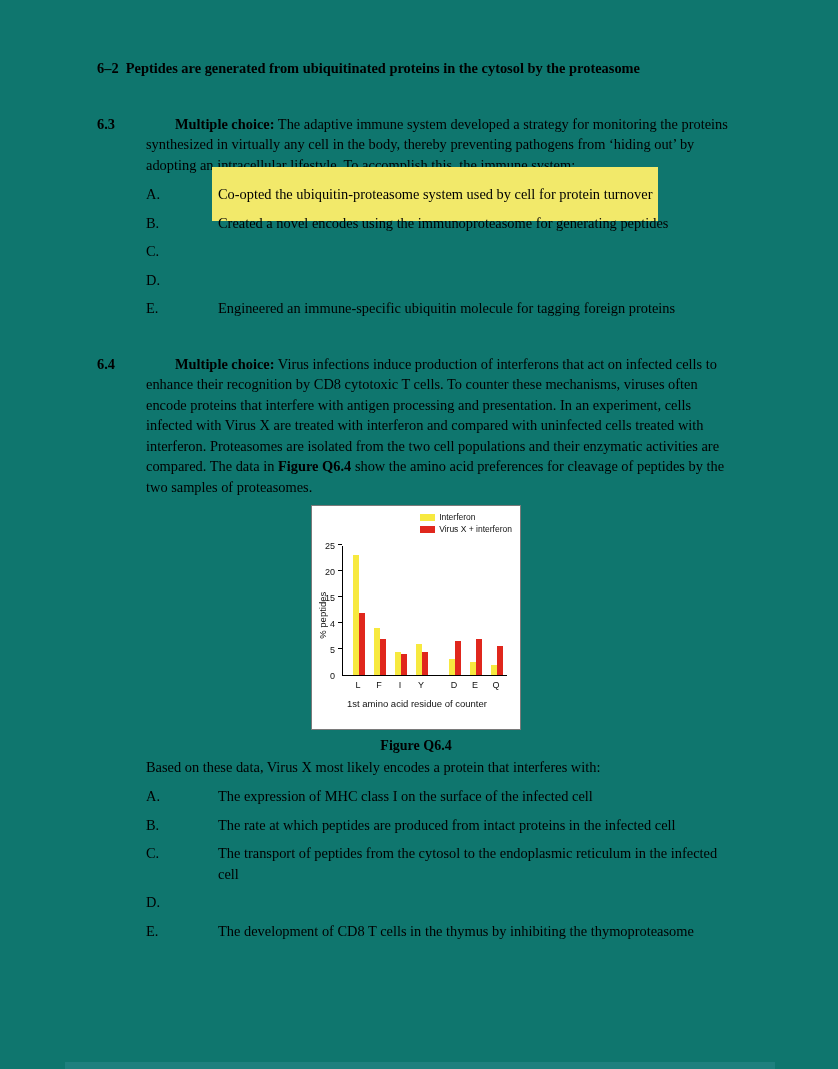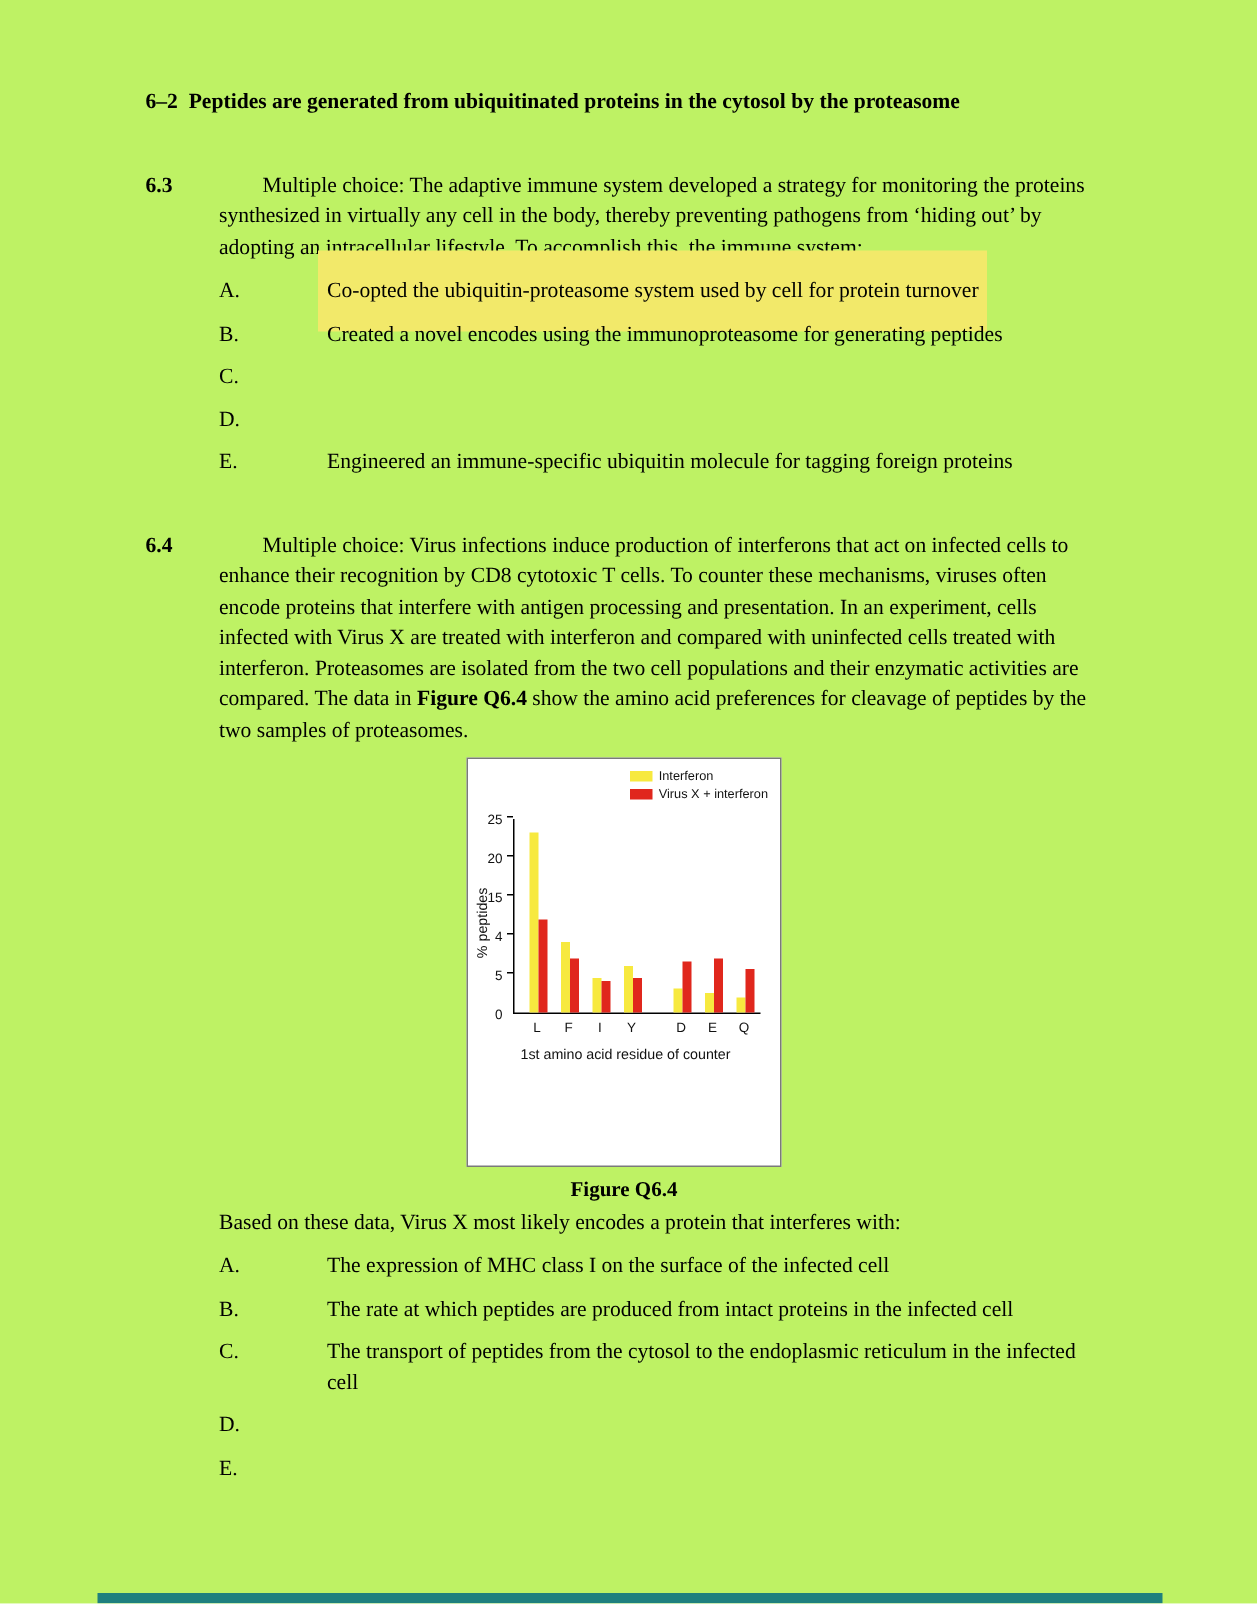--- a/index.html
+++ b/index.html
@@ -1,48 +1,48 @@
 <!DOCTYPE html>
 <html><head>
 <meta charset="utf-8">
 <style>
   * { box-sizing: border-box; margin: 0; padding: 0; }
   html, body { background: #ffffff; }
   .page {
     position: relative;
     width: 838px;
     height: 1069px;
-    background: #bef264;
+    background: #0f766e;
     font-family: "Liberation Serif", serif;
     font-size: 14.4px;
     line-height: 20.5px;
     color: #000;
     overflow: hidden;
   }
   .content { padding: 58px 98px 0 97px; }
   .heading { font-weight: bold; }
   .heading.h62 { margin-bottom: 35px; }
   .heading.h63 { margin-top: 24px; }
   .question { position: relative; }
   .q64 { margin-top: 35px; }
   .qnum { position: absolute; left: 0; top: 0; font-weight: bold; }
   .qbody { margin-left: 49px; text-indent: 29px; }
-  .qlead { font-weight: normal; }
+  .qlead { font-weight: bold; }
   .options { margin-top: 9px; margin-left: 49px; }
   .opt-row { display: flex; margin-bottom: 8px; }
   .opt-letter { width: 72px; flex: none; }
   .opt-text { flex: 1; }
   .hl { background: #f2e96a; padding: 19px 6px; margin-left: -6px; }
   .post { margin-left: 49px; }
 
   
   .chart-figure { margin-top: 8px; margin-left: 49px; width: 540px; text-align: center; }
   .chart-box {
     position: relative;
-    width: 210px; height: 273px;
+    width: 210px; height: 225px;
     margin: 0 auto;
     border: 1px solid #7a7a7a;
     background: #fff;
     text-align: left;
     font-family: "Liberation Sans", sans-serif;
     color: #111;
   }
   .legend { position: absolute; top: 7px; right: 8px; }
   .legend-row { display: flex; align-items: center; margin-bottom: 3px; }
   .legend-swatch { width: 15px; height: 7px; margin-right: 4px; flex: none; }
@@ -175,20 +175,21 @@
           </div>
           <div class="opt-row">
             <span class="opt-letter">C.</span>
             <span class="opt-text"><span>The transport of peptides from the cytosol to the endoplasmic reticulum in the infected cell</span></span>
           </div>
           <div class="opt-row">
             <span class="opt-letter">D.</span>
           </div>
           <div class="opt-row">
             <span class="opt-letter">E.</span>
+            <span class="opt-text"><span>The development of CD8 T cells in the thymus by inhibiting the thymoproteasome</span></span>
           </div>
         </div>
     </div>
 
   </div>
 
   <div class="bottom-bar" id="bottom-bar" style="background: rgb(31, 128, 126);"></div>
 </div>
 
 </body></html>

